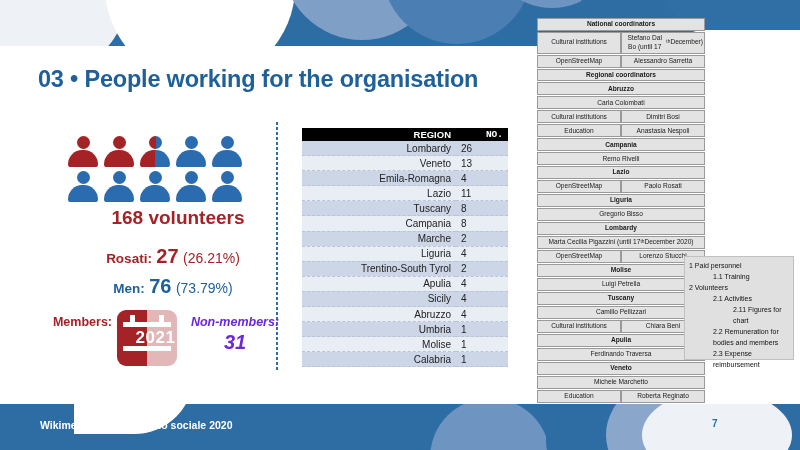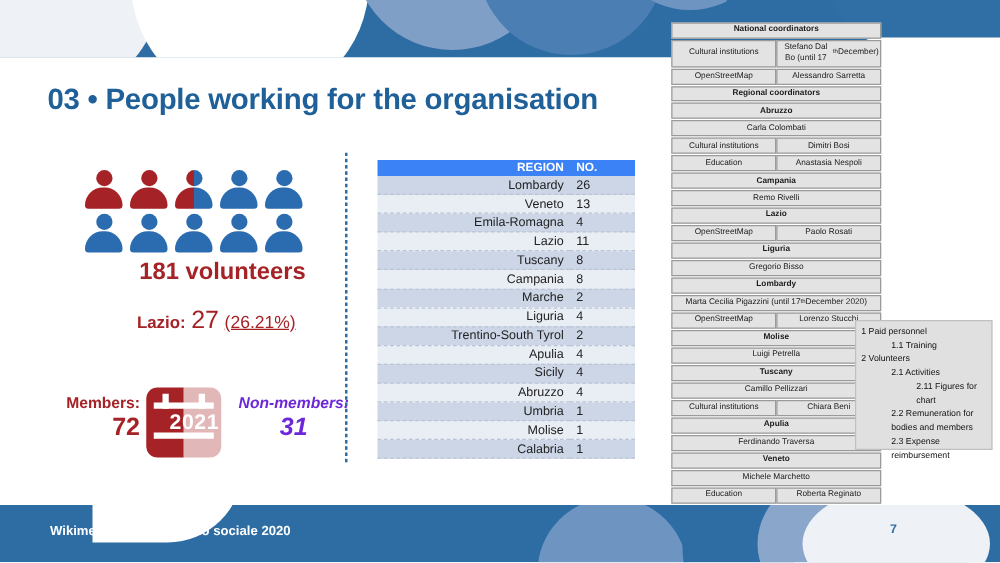--- a/index.html
+++ b/index.html
@@ -51,22 +51,22 @@
 
   
   .volunteers{
     position:absolute;left:78px;top:207px;width:200px;text-align:center;
     font-size:19px;font-weight:bold;color:#a52226;
   }
   .genderline{position:absolute;width:230px;text-align:center;white-space:nowrap;}
   .gl-women{left:58px;top:245px;color:#a52226;}
   .gl-men{left:58px;top:275px;color:#1f6099;}
   .genderline .lbl{font-size:13.5px;font-weight:bold;}
-  .genderline .num{font-size:20px;font-weight:normal;}
-  .genderline .pct{font-size:14px;text-decoration:underline;}
+  .genderline .num{font-size:20px;font-weight:bold;}
+  .genderline .pct{font-size:14px;}
 
   
   .memberrow{position:absolute;left:22px;top:308px;width:252px;height:60px;}
   .mem-left{position:absolute;left:0;top:6px;width:90px;text-align:right;color:#a52226;}
   .mem-right{position:absolute;left:158px;top:6px;width:110px;text-align:center;color:#6d28d9;font-style:italic;}
   .mem-lbl{font-size:12.5px;font-weight:bold;line-height:17px;display:block;}
   .mem-num{font-size:20px;font-weight:bold;line-height:22px;display:block;}
 
   .calicon{position:absolute;left:95px;top:2px;width:60px;height:56px;}
   .calicon .cal-l{position:absolute;left:0;top:0;width:30px;height:56px;
@@ -77,24 +77,24 @@
   .calicon .b1{top:12px;} .calicon .b2{top:36px;}
   .calicon .slot{position:absolute;top:5px;width:5px;height:12px;background:#fff;}
   .calicon .s1{left:13px;} .calicon .s2{left:42px;}
   .calicon .yr{position:absolute;left:0;top:17px;width:77px;text-align:center;
      font-size:17px;font-weight:bold;color:#fff;letter-spacing:0.5px;line-height:22px;}
 
   
   .regtable{position:absolute;left:302px;top:128px;width:206px;border-collapse:collapse;}
   .regtable td,.regtable th{font-size:10px;color:#222;padding:0 5px;height:14.1px;
      border-bottom:1px dashed #b9c4d6;}
-  .regtable thead th{background:#3b82f6;color:#fff;font-weight:bold;font-size:9.5px;
+  .regtable thead th{background:#000000;color:#fff;font-weight:bold;font-size:9.5px;
      height:13px;border-bottom:none;}
   .regtable th.rh{text-align:right;}
-  .regtable th.nh{text-align:left;width:42px;}
+  .regtable th.nh{text-align:right;width:42px;font-family:Liberation Mono, monospace;}
   .regtable td.rn{text-align:right;}
   .regtable td.nv{text-align:left;width:42px;}
   .regtable tbody tr:nth-child(odd){background:#ccd6e6;}
   .regtable tbody tr:nth-child(even){background:#e9edf4;}
 
   
   .coord{position:absolute;left:537px;top:18px;width:168px;}
   .crow{display:flex;width:100%;margin-bottom:1px;}
   .cell{
     background:#e3e3e3;border:1px solid #9a9a9a;
@@ -191,32 +191,36 @@
           <span class="head"></span>
           <span class="body"></span>
         </div>
       <div class="person blue">
           <span class="head"></span>
           <span class="body"></span>
         </div>
     </div>
   </div>
 
-  <div class="volunteers">181 volunteers</div>
+  <div class="volunteers">168 volunteers</div>
 
   <div class="genderline gl-women">
-    <span class="lbl">Lazio:</span>
+    <span class="lbl">Rosati:</span>
     <span class="num">27</span>
     <span class="pct">(26.21%)</span>
+  </div>
+  <div class="genderline gl-men">
+    <span class="lbl">Men:</span>
+    <span class="num">76</span>
+    <span class="pct">(73.79%)</span>
   </div>
 
   <div class="memberrow">
     <div class="mem-left">
       <span class="mem-lbl">Members:</span>
-      <span class="mem-num">72</span>
     </div>
     <div class="calicon">
       <div class="cal-l"></div>
       <div class="cal-r"></div>
       <div class="bar b1"></div>
       <div class="bar b2"></div>
       <div class="slot s1"></div>
       <div class="slot s2"></div>
       <div class="yr">2021</div>
     </div>

